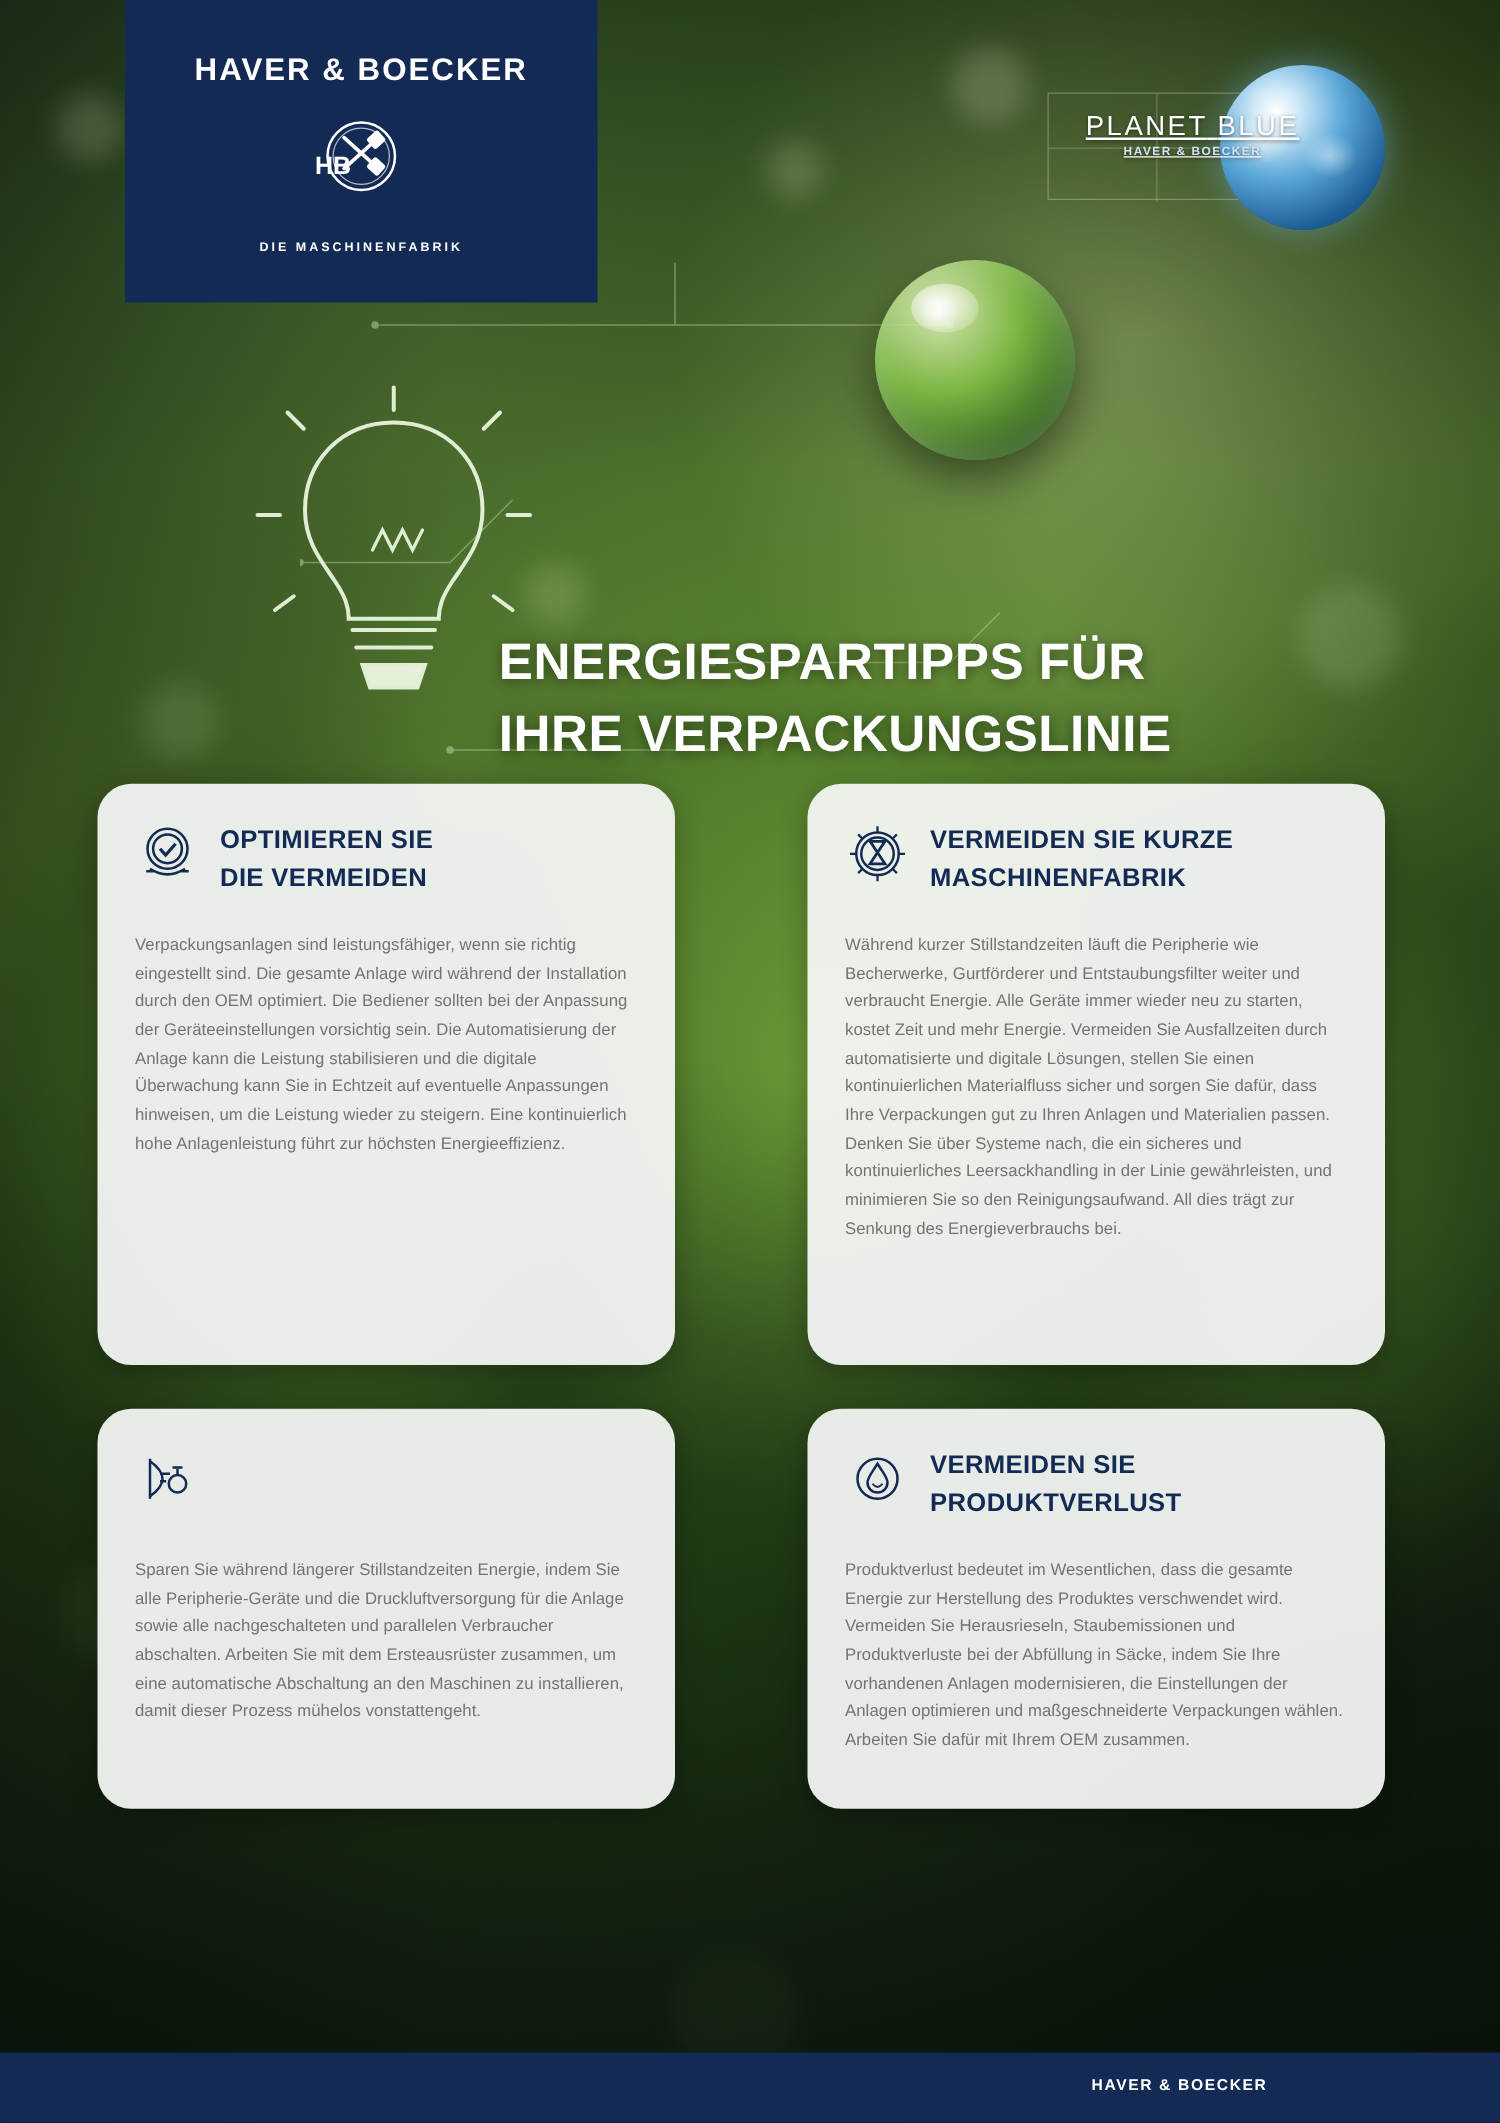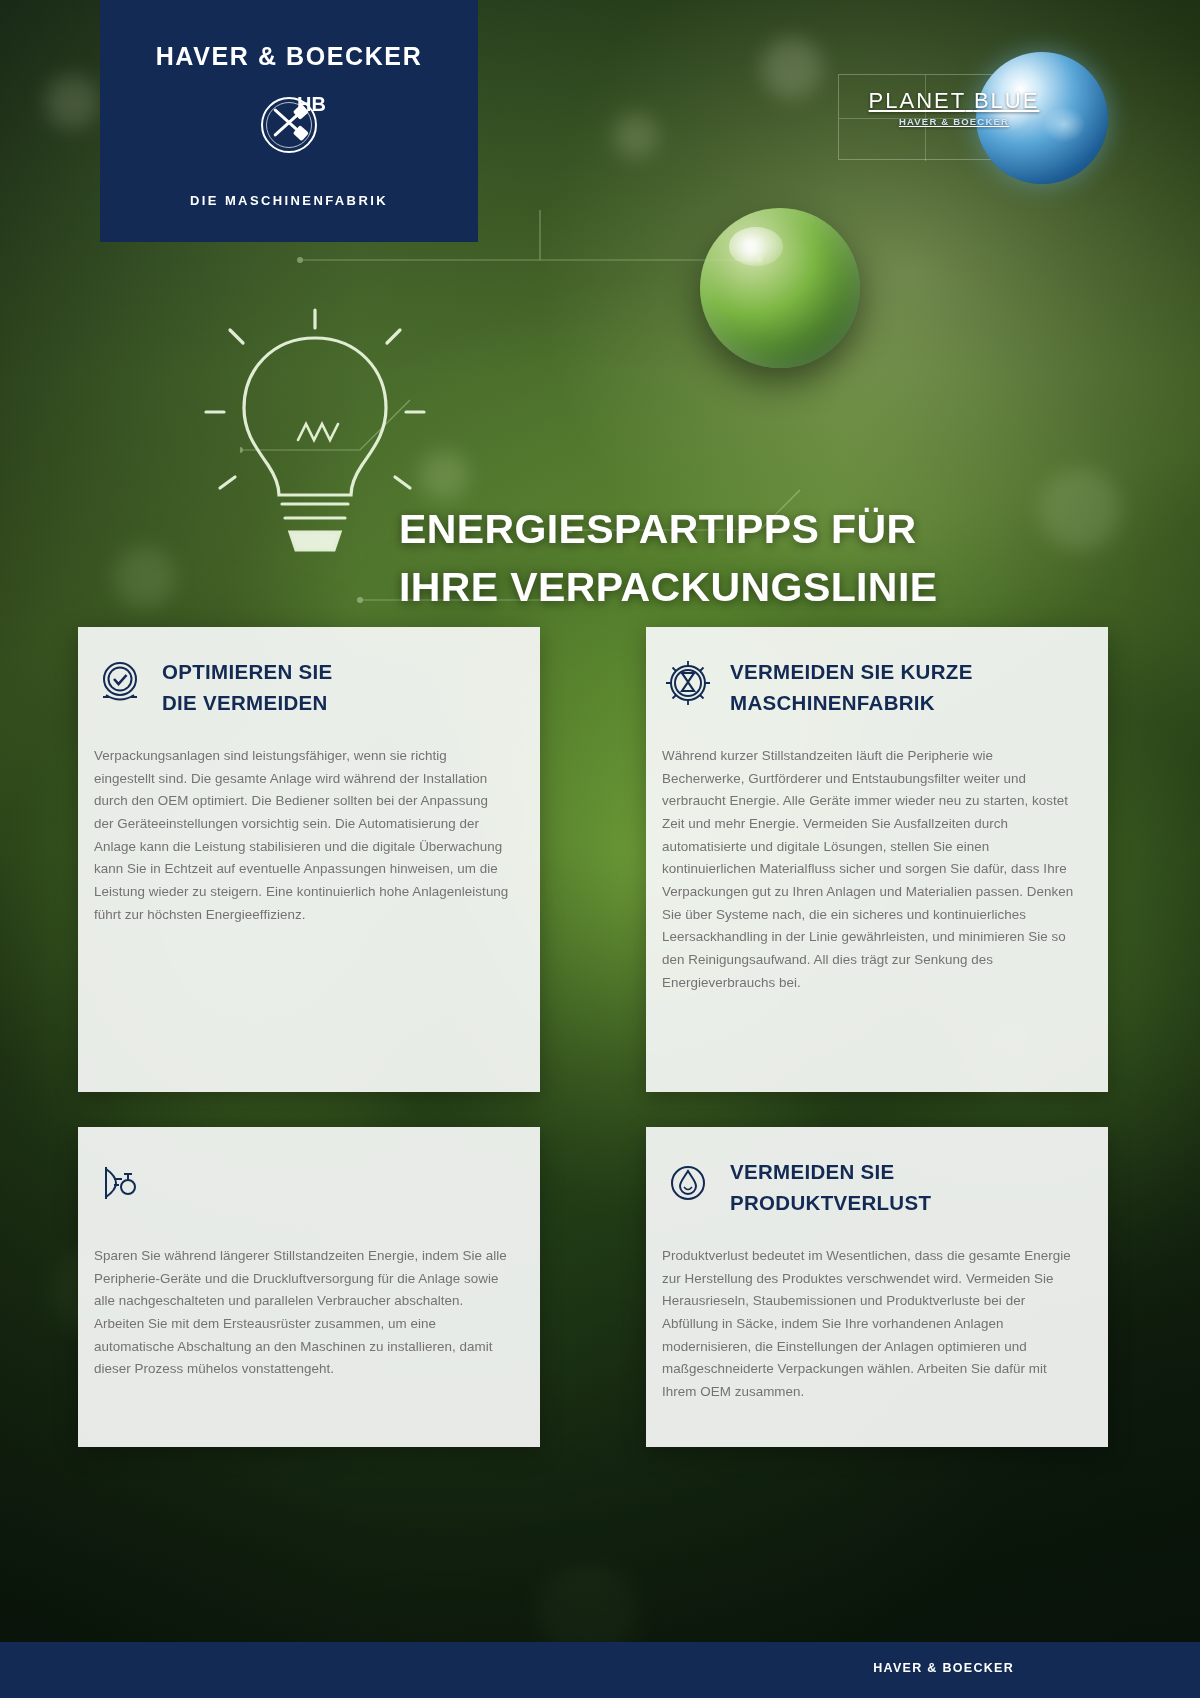--- a/index.html
+++ b/index.html
@@ -100,23 +100,23 @@
   }
   .logo-emblem .ring2 {
     position: absolute;
     left: 14px; top: 17px;
     width: 46px; height: 46px;
     border: 1px solid rgba(255,255,255,0.7);
     border-radius: 50%;
   }
   .logo-emblem .hb {
     position: absolute;
-    left: 0; top: 8px;
+    left: 0; top: 37px;
     width: 74px;
-    text-align: right;
+    text-align: left;
     font-size: 20px;
     font-weight: bold;
     letter-spacing: 0px;
   }
   .logo-emblem .hammer {
     position: absolute;
     width: 40px; height: 3px;
     background: #ffffff;
     top: 36px; left: 17px;
     border-radius: 2px;
@@ -126,21 +126,21 @@
   .logo-emblem .hammer::after {
     content: "";
     position: absolute;
     right: -2px; top: -4px;
     width: 12px; height: 11px;
     background: #ffffff;
     border-radius: 2px;
   }
   .logo-sub {
     margin-top: 34px;
-    font-size: 13px;
+    font-size: 10px;
     font-weight: bold;
     letter-spacing: 2.4px;
   }
 
   
   .planet-wrap {
     position: absolute;
     right: 92px;
     top: 52px;
     width: 270px;
@@ -274,22 +274,23 @@
     top: 627px;
     width: 1030px;
     z-index: 8;
     display: grid;
     grid-template-columns: 462px 462px;
     grid-column-gap: 106px;
     grid-row-gap: 35px;
   }
   .card {
     background: rgba(244,246,244,0.94);
-    padding: 28px 30px 26px 16px;
+    padding: 28px 30px 26px 30px;
     box-shadow: 0 6px 22px rgba(0,0,0,0.28);
+    border-radius: 27px;
   }
   .card.tall { min-height: 465px; }
   .card.short { min-height: 320px; }
   .card-head {
     display: flex;
     align-items: flex-start;
     gap: 16px;
     min-height: 74px;
   }
   .card-icon {

